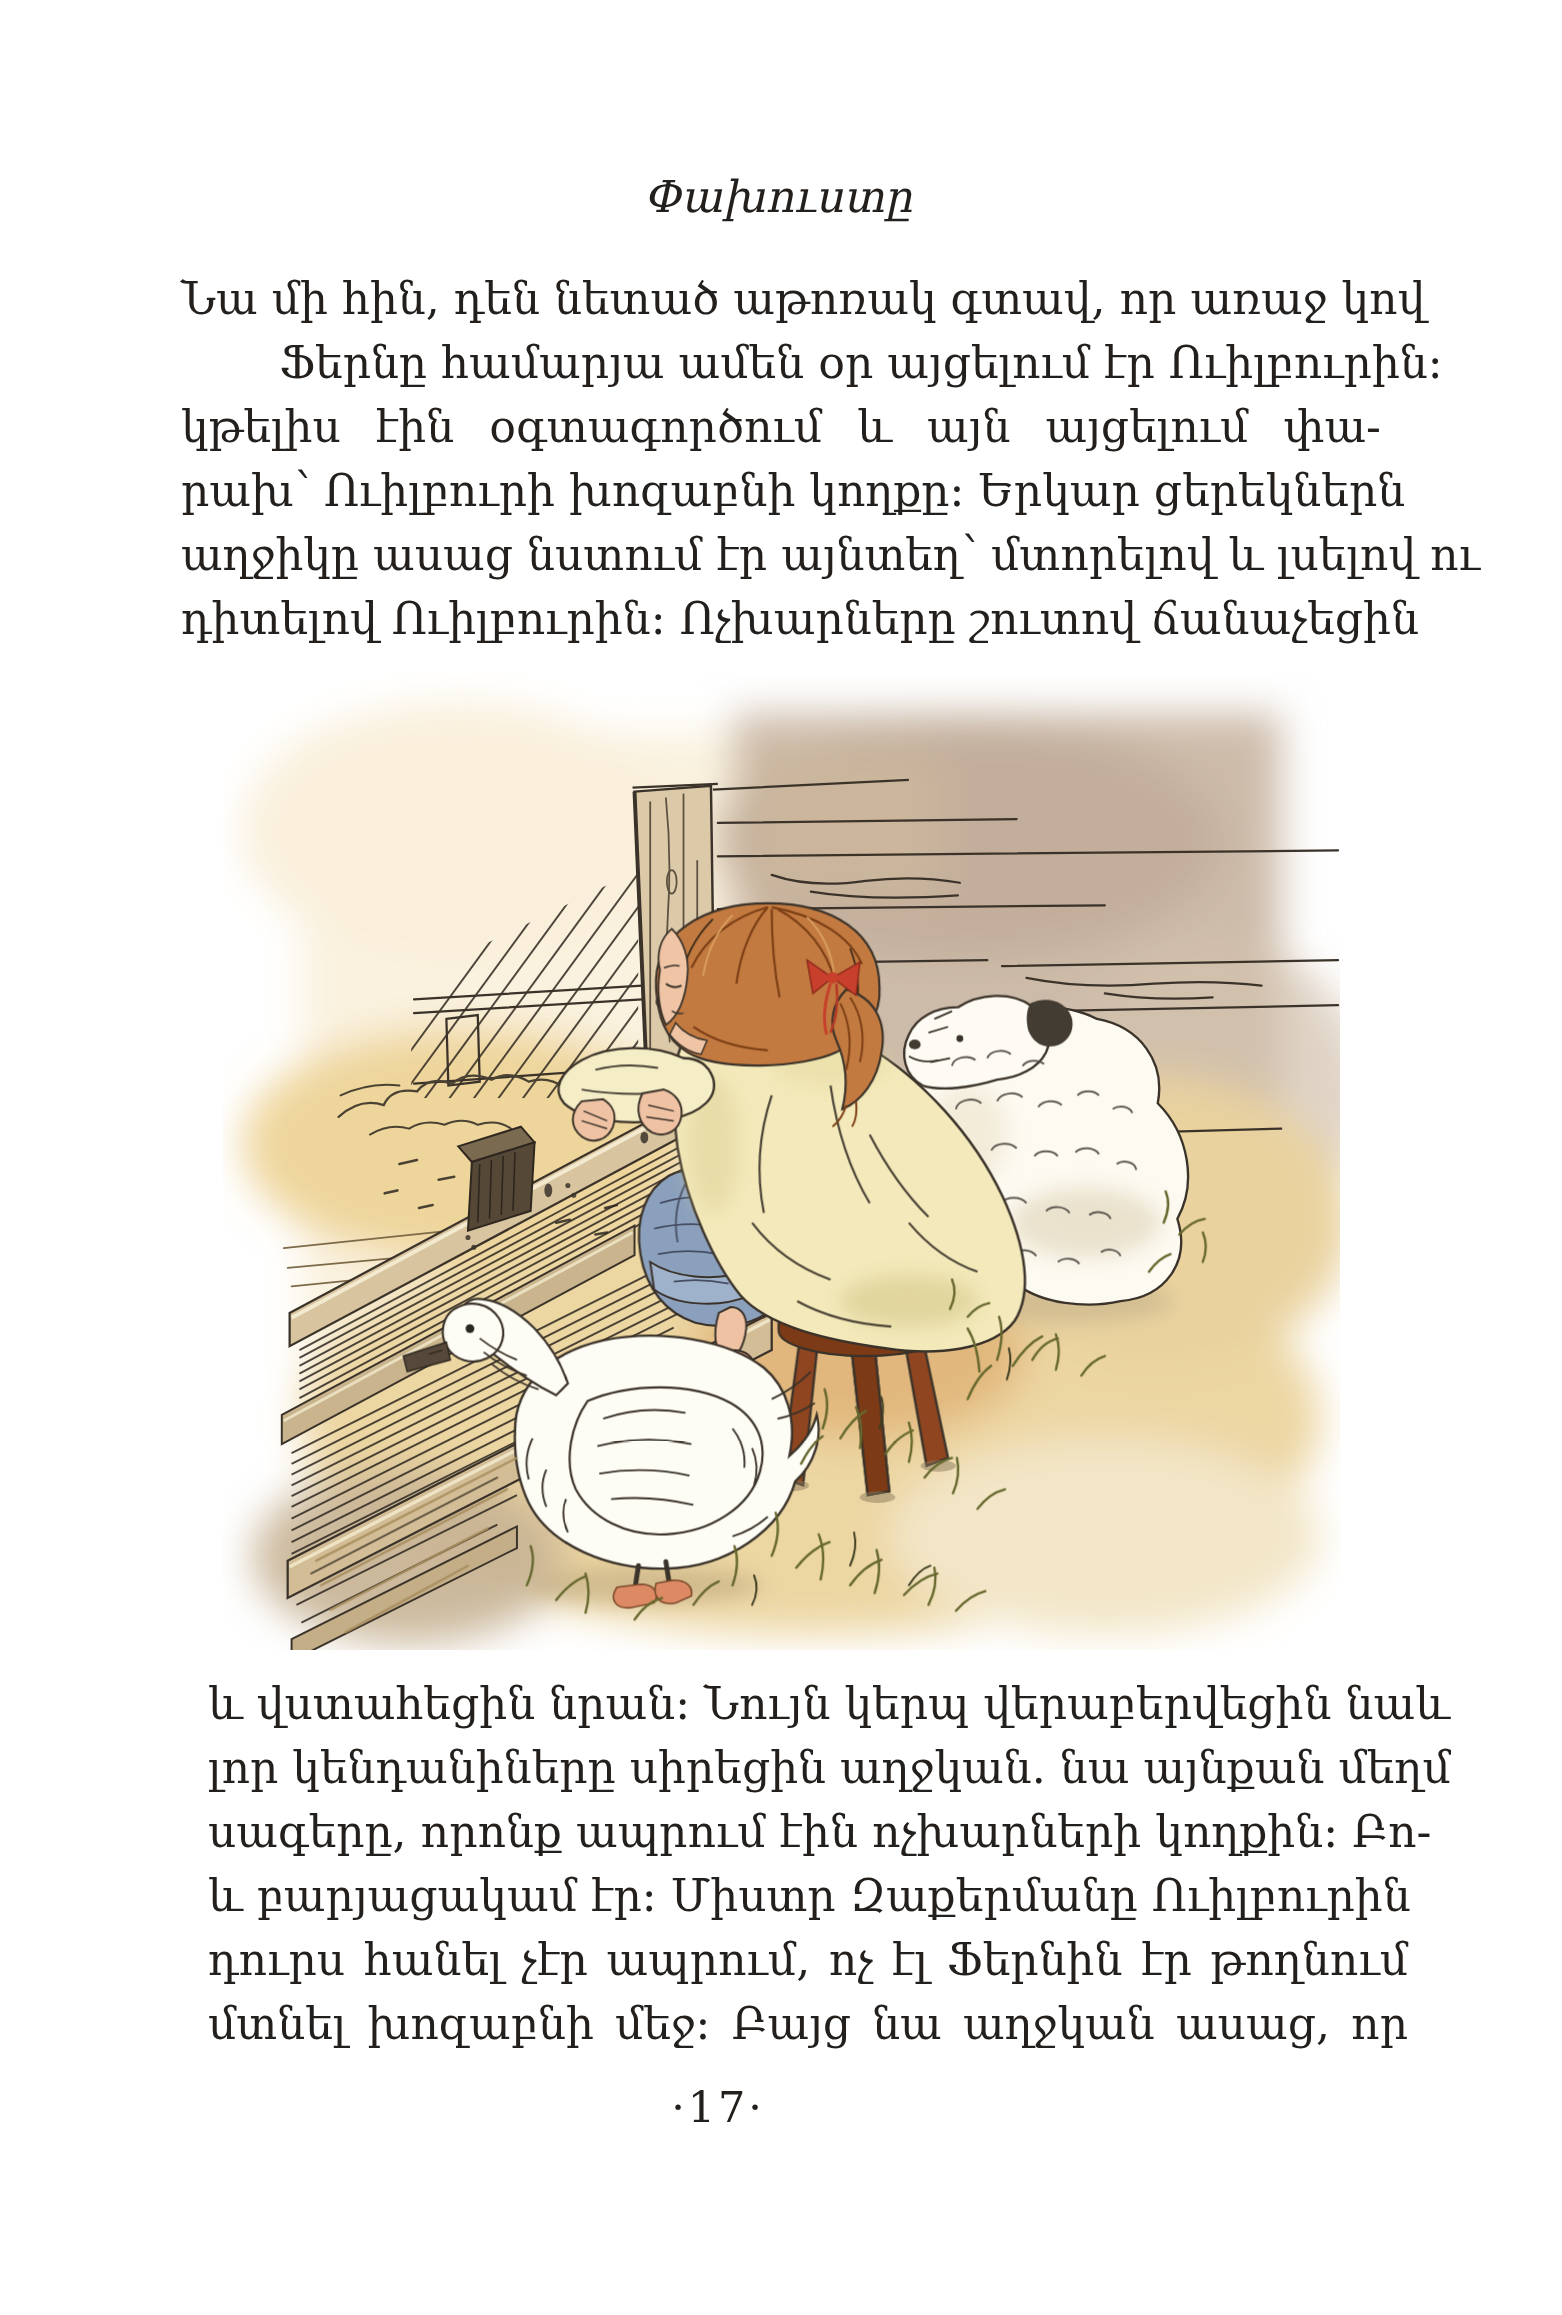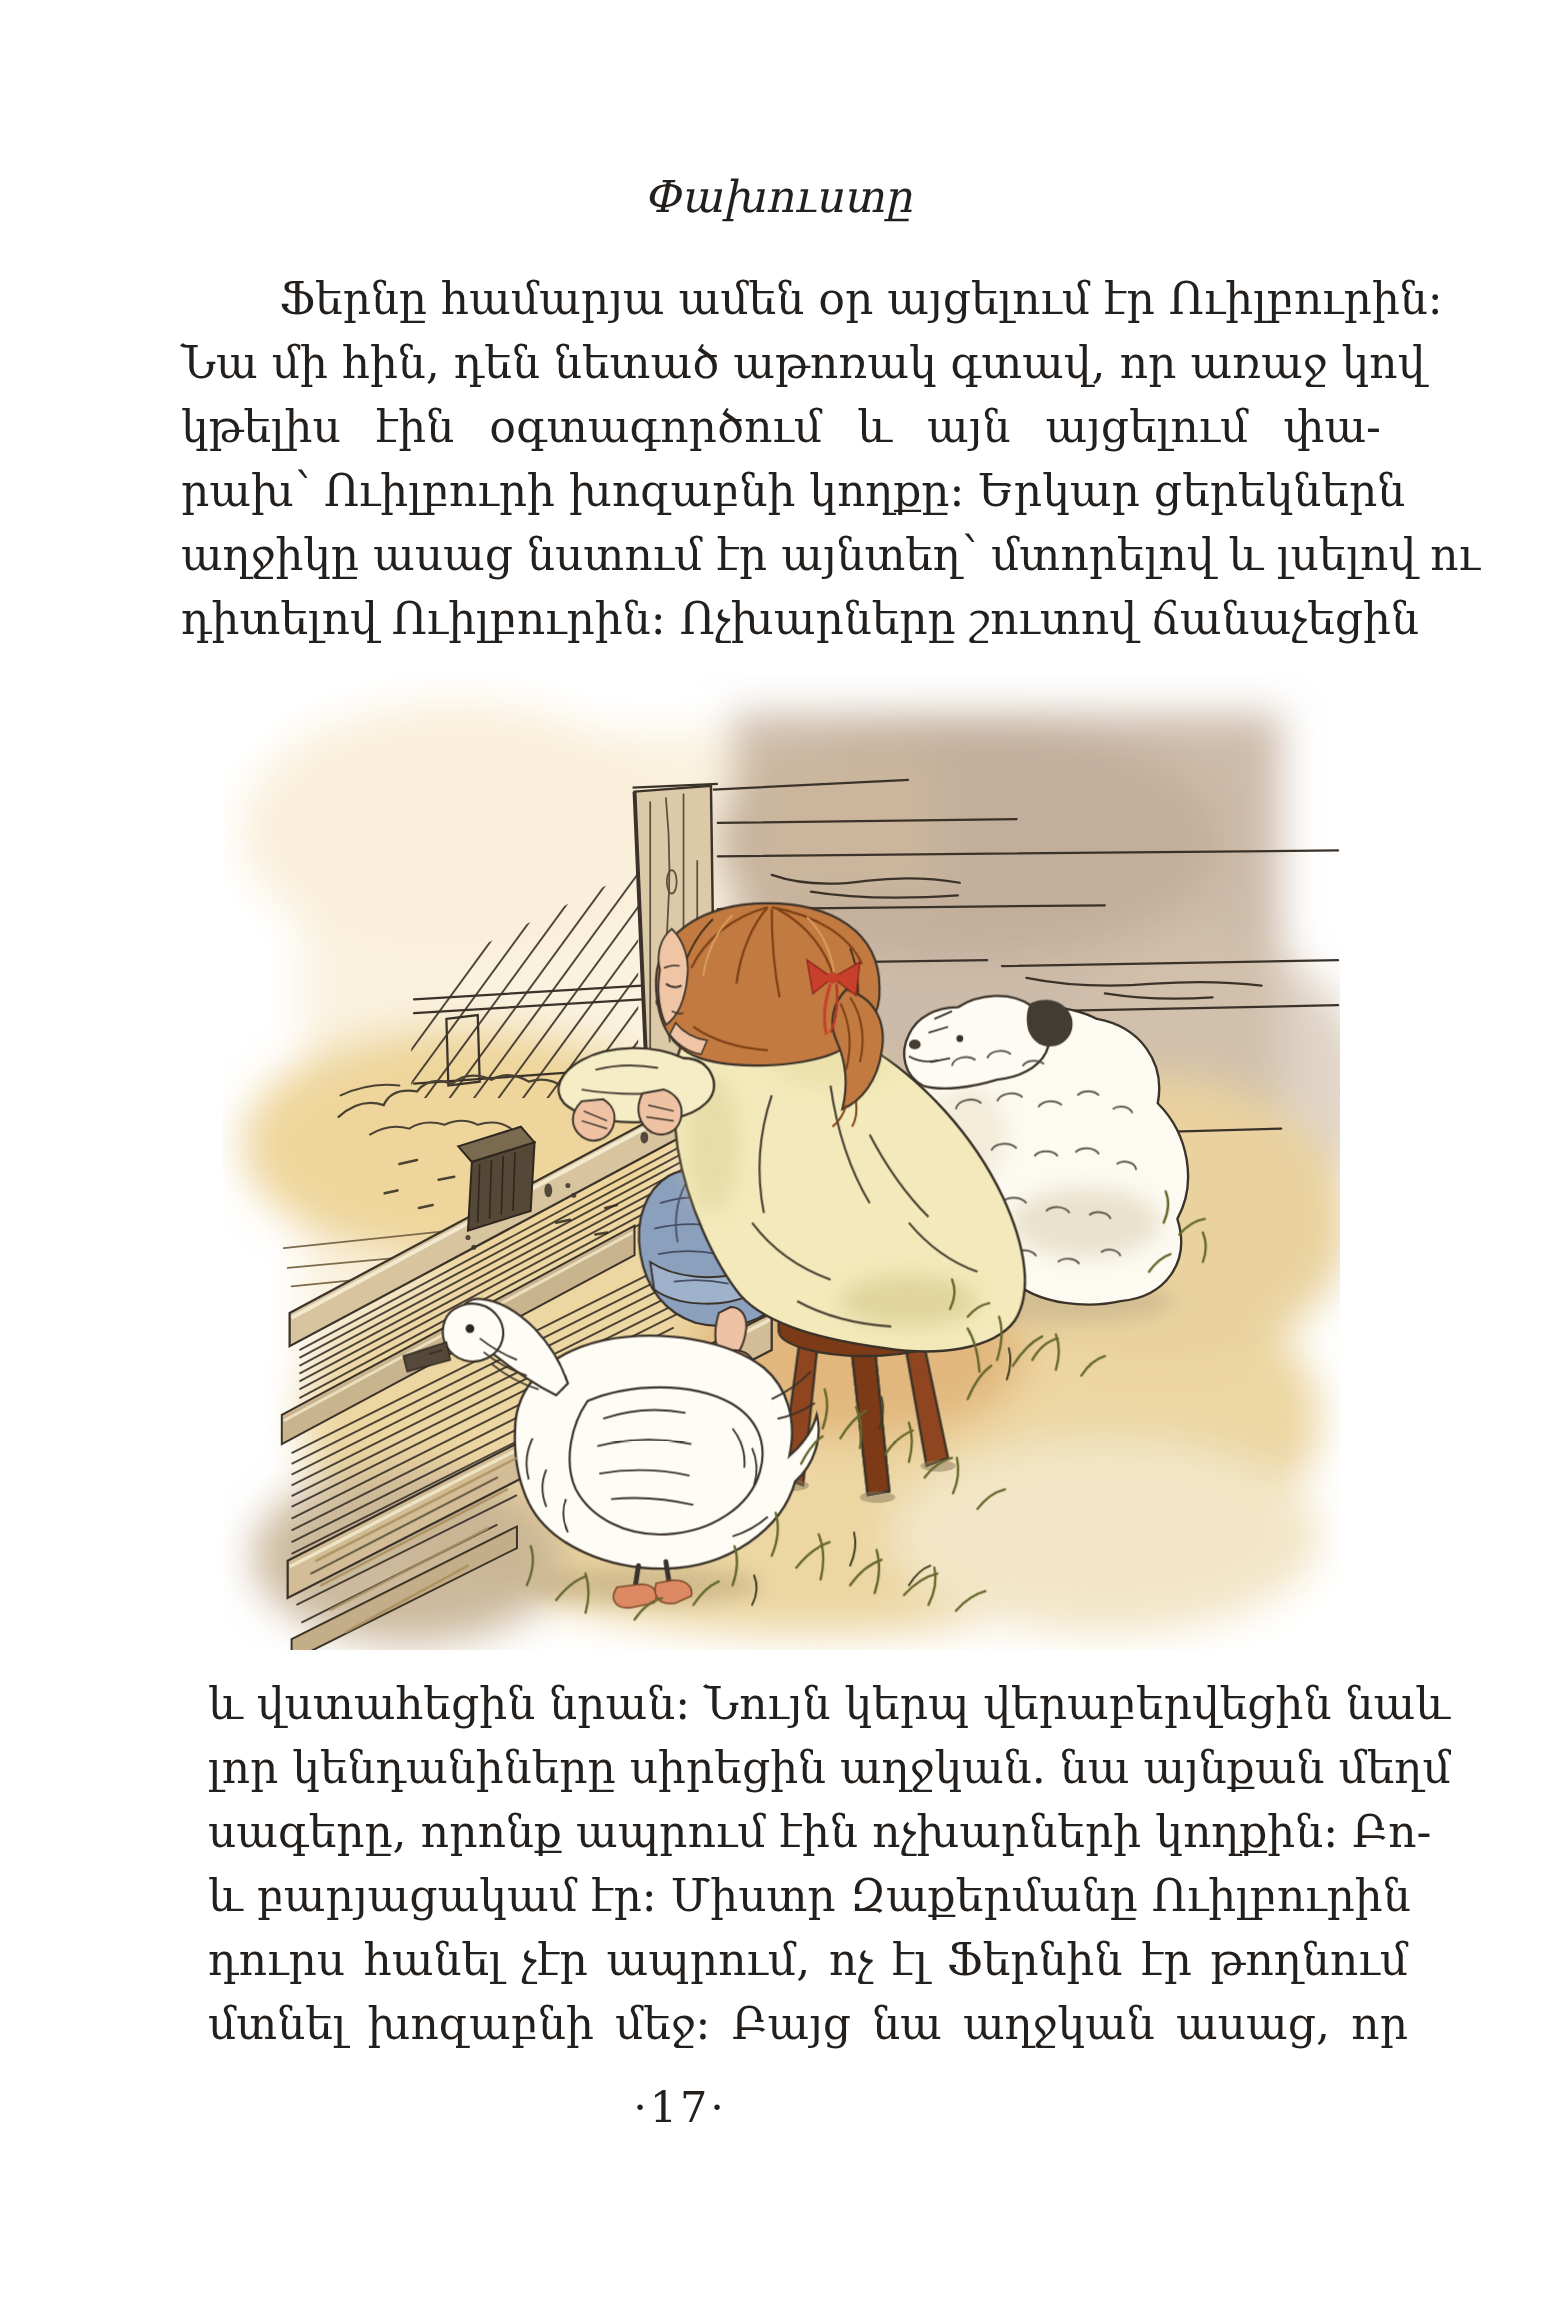--- a/index.html
+++ b/index.html
@@ -20,35 +20,35 @@
   }
   .para .line{
     text-align:justify;text-align-last:justify;-moz-text-align-last:justify;
     height:64px;white-space:nowrap;
   }
   .para .line.indent{padding-left:98px;}
   #p1{top:267px;}
   #p2{top:1672px;margin-left:27px;}
   .page-num{
     position:absolute;top:2078px;left:0;width:1360px;height:59px;
-    text-align:center;font-size:43px;line-height:59px;letter-spacing:2.9px;
+    text-align:center;font-size:43px;line-height:59px;letter-spacing:2.9px;padding-left:38px;
   }
   .illo{position:absolute;left:223px;top:674px;width:1117px;height:976px;}
   .illo svg{display:block;width:1117px;height:976px;}
 </style>
 </head>
 <body>
 
 <div class="running-head">
   <span class="skew">Փախուստը</span>
 </div>
 
 <div class="para" id="p1">
+  <div class="line">Նա մի հին, դեն նետած աթոռակ գտավ, որ առաջ կով</div>
   <div class="line indent">Ֆերնը համարյա ամեն օր այցելում էր Ուիլբուրին։</div>
-  <div class="line">Նա մի հին, դեն նետած աթոռակ գտավ, որ առաջ կով</div>
   <div class="line">կթելիս էին օգտագործում և այն այցելում փա-</div>
   <div class="line">րախ՝ Ուիլբուրի խոզաբնի կողքը։ Երկար ցերեկներն</div>
   <div class="line">աղջիկը ասաց նստում էր այնտեղ՝ մտորելով և լսելով ու</div>
   <div class="line">դիտելով Ուիլբուրին։ Ոչխարները շուտով ճանաչեցին</div>
 </div>
 
 <div class="illo">
 <svg viewBox="0 0 1140 996" role="img" aria-label="Watercolor book illustration: Fern sits on an old milking stool beside Wilbur's pen, leaning on a diagonal wooden fence rail inside the barn; a woolly sheep rests at her right and a white goose stands in the foreground reaching its beak toward the rails.">
   <defs>
     <filter id="b1" x="-60%" y="-60%" width="220%" height="220%">

